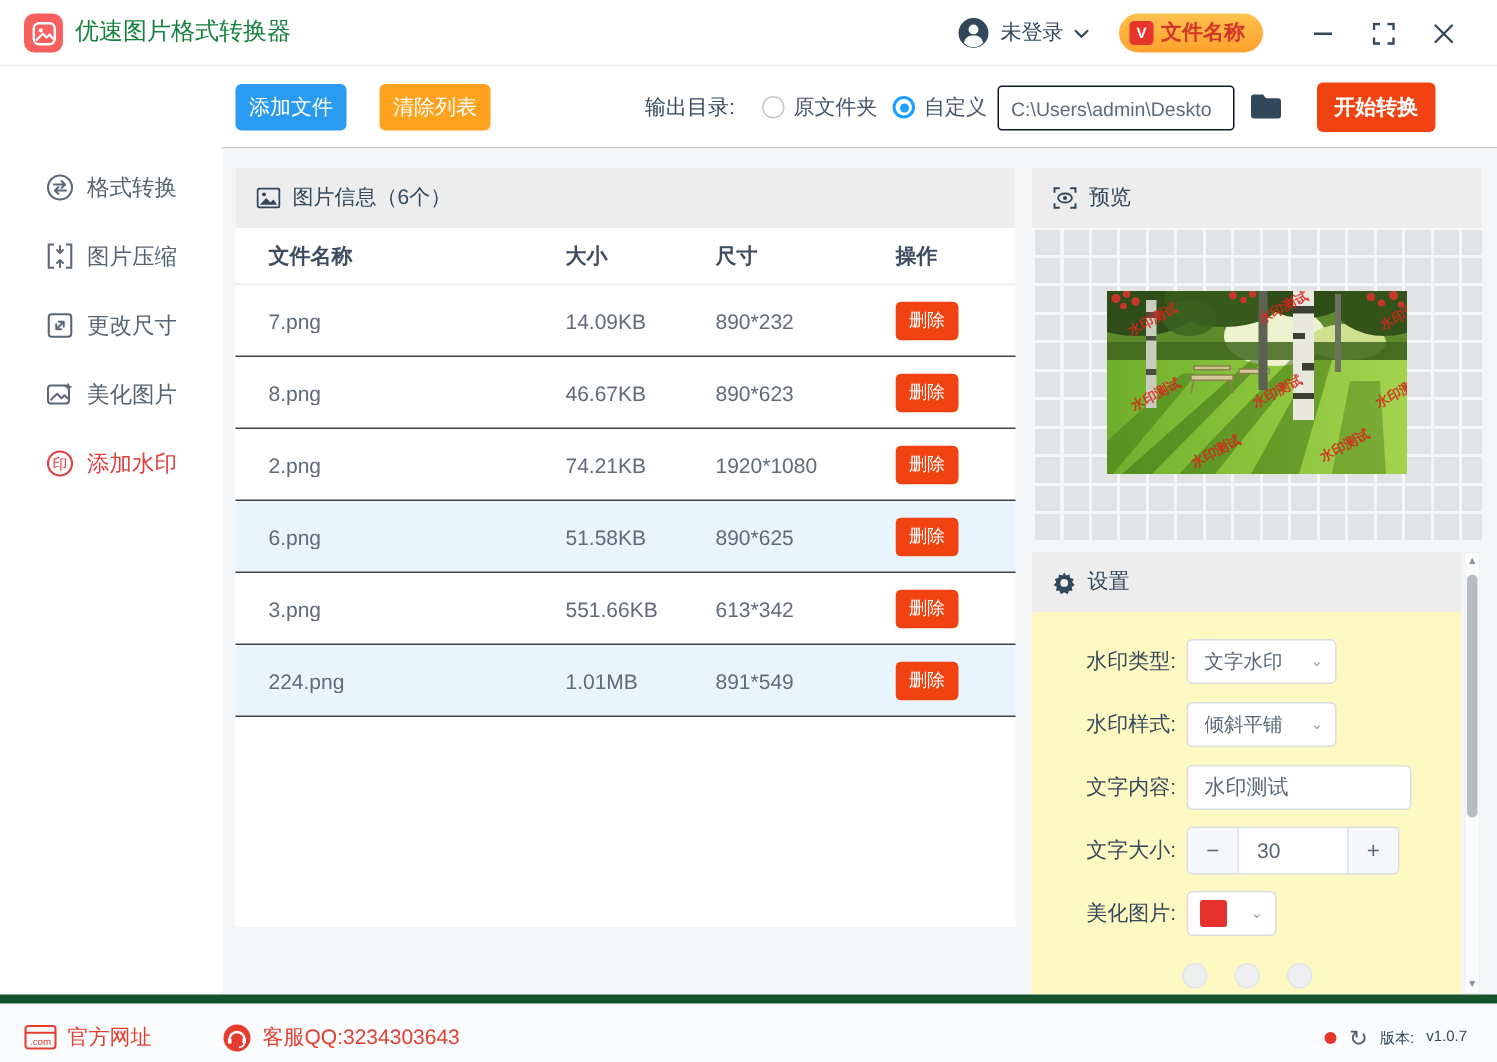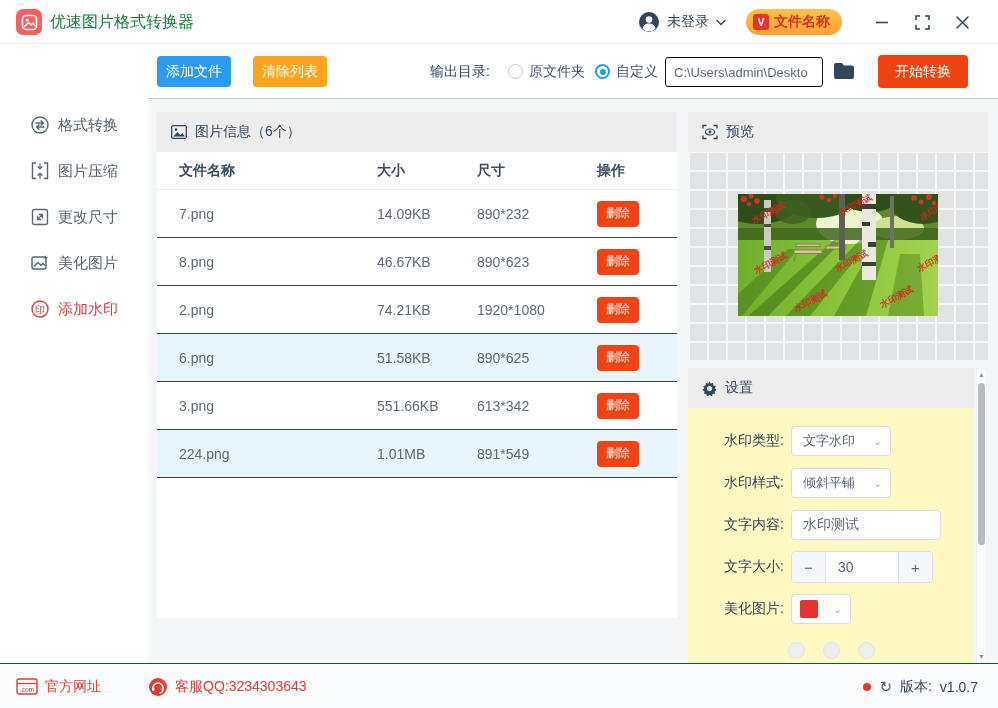--- a/index.html
+++ b/index.html
@@ -51,22 +51,22 @@
   .radio { width:15px; height:15px; border-radius:50%; border:1px solid #c4c9cf; background:#fff; }
   .radio.checked { border:2px solid #1e9fff; position:relative; }
   .radio.checked::after { content:""; position:absolute; left:2.5px; top:2.5px; width:6px;
     height:6px; border-radius:50%; background:#1e9fff; }
   .radio-label { font-size:14px; color:#45556a; }
   .path-input { position:absolute; left:517px; top:13px; width:158px; height:30px;
     border:1px solid #0f172a; border-radius:3px; font-size:13px; color:#5f6b7b; padding:0 8px;
     font-family:inherit; }
   .folder-btn { position:absolute; left:684px; top:16px; width:24px; height:24px; background:none;
     border:none; cursor:pointer; }
-  .btn-start { position:absolute; left:730px; top:11px; width:90px; height:33px; background:#f04311;
-    font-weight:normal; }
+  .btn-start { position:absolute; left:730px; top:11px; width:79px; height:33px; background:#f04311;
+    font-weight:bold; }
 
   
   .content { position:absolute; top:99px; left:148px; width:850px; bottom:45px; background:#f5f6f7; }
 
   .table-panel { position:absolute; left:9px; top:13px; width:520px; height:506px; background:#fff; }
   .panel-header { height:40px; background:#ededee; display:flex; align-items:center; gap:8px;
     padding-left:14px; font-size:14px; color:#33475b; }
   .thead { height:38px; display:flex; align-items:center; border-bottom:1px solid #e8eaec;
     font-size:14px; font-weight:bold; color:#3d4d5f; }
   .trow { height:48px; display:flex; align-items:center; border-bottom:1px solid #404040;
@@ -118,29 +118,29 @@
   .scrollbar { position:absolute; left:288px; top:256px; width:11px; height:295px;
     background:#fafbfc; border:1px solid #f0f1f2; }
   .sb-arrow { position:absolute; left:0; width:9px; text-align:center; font-size:7px;
     color:#8f959c; cursor:pointer; }
   .sb-up { top:2px; } .sb-down { bottom:2px; }
   .sb-thumb { position:absolute; left:1px; top:14px; width:7px; height:162px; background:#b7bcc1;
     border-radius:4px; cursor:pointer; }
 
   
   .footer { position:absolute; bottom:0; left:0; width:998px; height:45px; background:#fbfcfd;
-    border-top:1px solid #14532d; }
+    border-top:6px solid #14532d; }
   .foot-link { position:absolute; top:0; height:45px; display:flex; align-items:center; gap:7px;
     cursor:pointer; font-size:14px; color:#e43d30; }
   .fl-site { left:16px; } .fl-qq { left:148px; }
   .foot-right { position:absolute; right:20px; top:0; height:45px; display:flex;
     align-items:center; gap:8px; }
   .upd-dot { width:8px; height:8px; border-radius:50%; background:#e8352c; }
   .refresh-glyph { font-size:15px; color:#4e5d6d; cursor:pointer; }
-  .version-text { font-size:14px; color:#33475b; }
+  .version-text { font-size:10px; color:#33475b; }
   .wm { font-size:9px; fill:#d9251c; opacity:.85; font-weight:bold; }
 </style>
 </head>
 <body>
 
 <div class="app">
 
   <div class="titlebar">
     <div class="logo">
       <svg width="17" height="17" viewBox="0 0 17 17">

